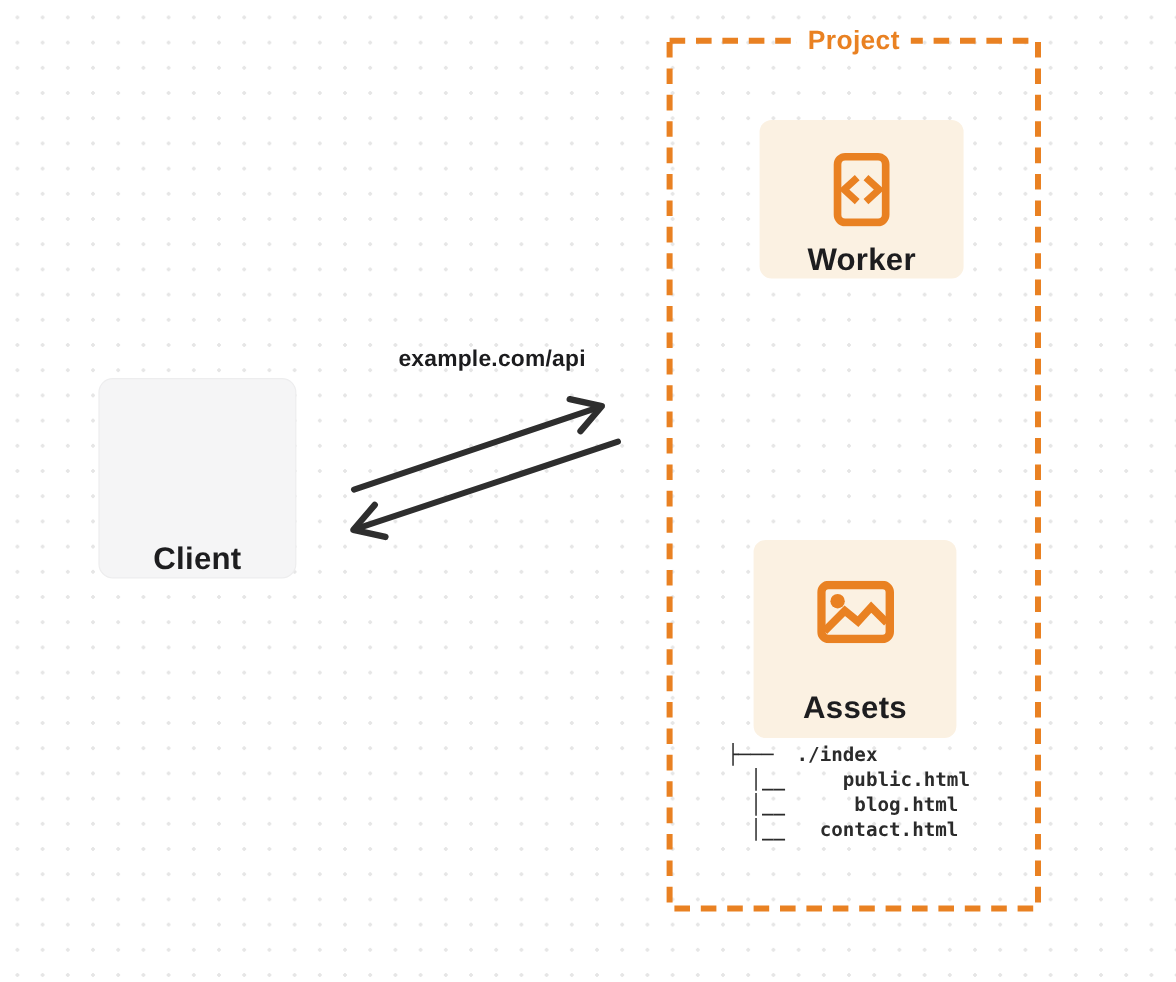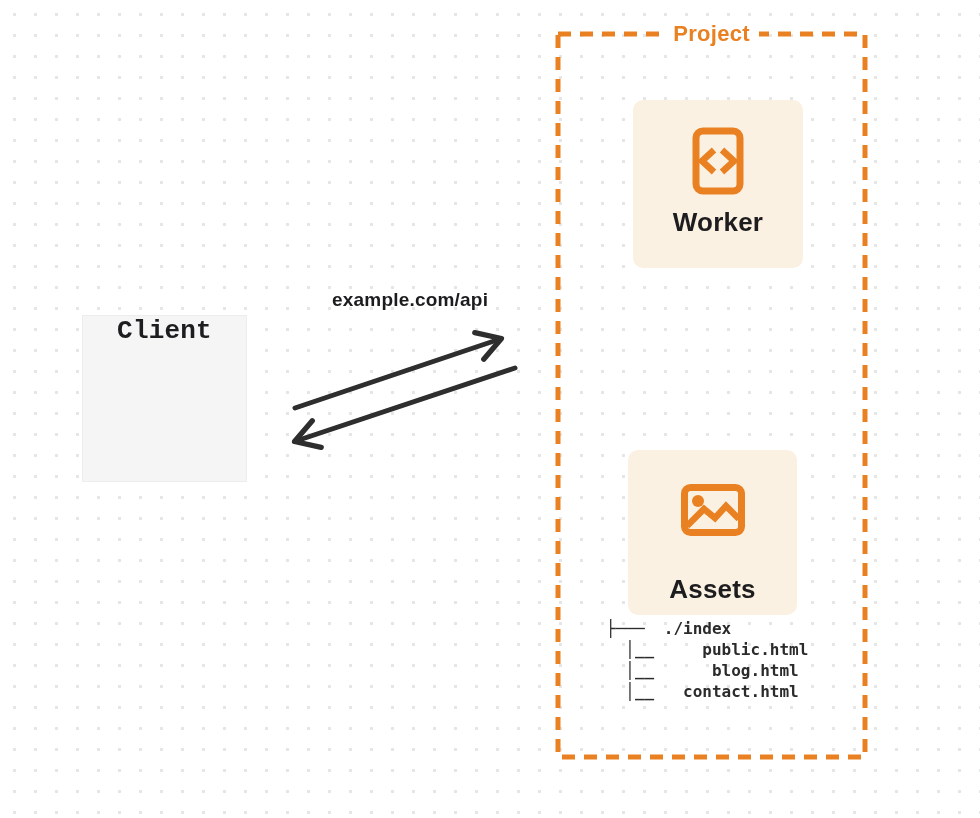--- a/index.html
+++ b/index.html
@@ -10,41 +10,41 @@
     background-color:#ffffff;
     background-image:radial-gradient(circle,#e6e6e6 1.5px,transparent 1.7px);
     background-size:21px 21px;
     background-position:4px 4px;
     font-family:"Liberation Sans",sans-serif;
     color:#1d1d1f;
   }
   .layer{position:absolute;left:0;top:0;pointer-events:none;}
   .client-box{
     position:absolute;left:82px;top:315px;width:163px;height:165px;
-    background:#f5f5f6;border:1px solid #ededee;border-radius:0;
-    display:flex;align-items:flex-start;justify-content:center;font-family:Liberation Mono, monospace;
+    background:#f5f5f6;border:1px solid #ededee;border-radius:12px;
+    display:flex;align-items:flex-end;justify-content:center;
   }
   .node-label{font-size:26px;font-weight:bold;color:#1d1d1f;letter-spacing:.2px;}
   .request-label{
     position:absolute;left:300px;top:289px;
     font-size:19px;font-weight:bold;color:#1c1c1e;letter-spacing:.2px;margin-left:32px;
   }
   .project-label{
     position:absolute;left:558px;top:21px;width:307px;
     text-align:center;
   }
   .project-label span{
     display:inline-block;background:#ffffff;padding:0 9px;
     font-size:22px;font-weight:bold;color:#e98122;line-height:26px;letter-spacing:.3px;
   }
   .card{
     position:absolute;background:#fbf1e2;border-radius:10px;
     display:flex;flex-direction:column;align-items:center;
   }
-  .card.worker{left:633px;top:100px;width:170px;height:168px;}
+  .card.worker{left:633px;top:100px;width:170px;height:132px;}
   .card.assets{left:628px;top:450px;width:169px;height:165px;gap:21px;}
   .card.worker .icon{margin-top:27px;}
   .card.assets .icon{margin-top:34px;}
   .card.worker .node-label{margin-top:12px;}
   .card.assets .node-label{margin-top:17px;}
   .file-tree{
     position:absolute;left:606px;top:618px;margin:0;
     font-family:"DejaVu Sans Mono","Liberation Mono",monospace;
     font-size:16px;line-height:21px;font-weight:bold;color:#2b2b2b;
     white-space:pre;

